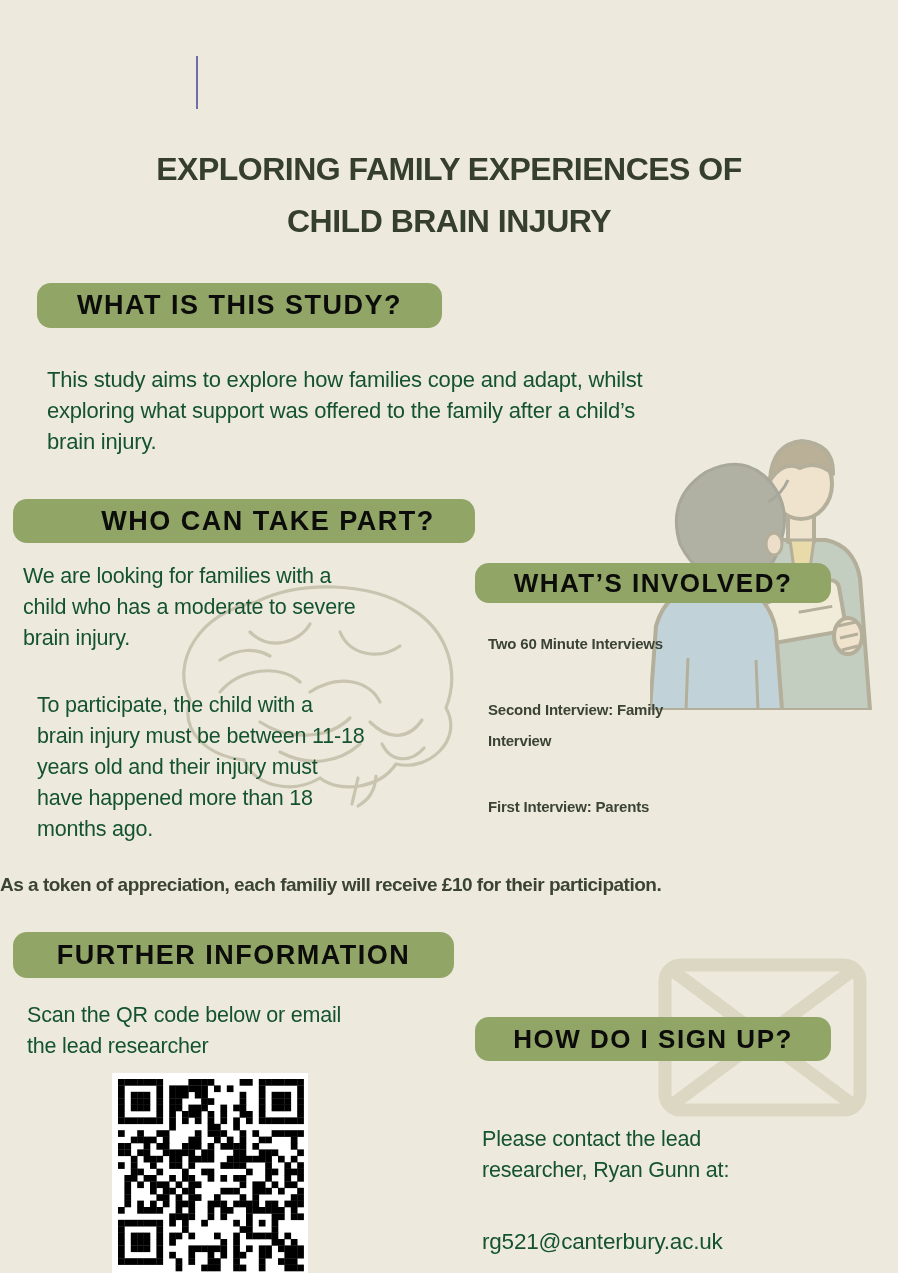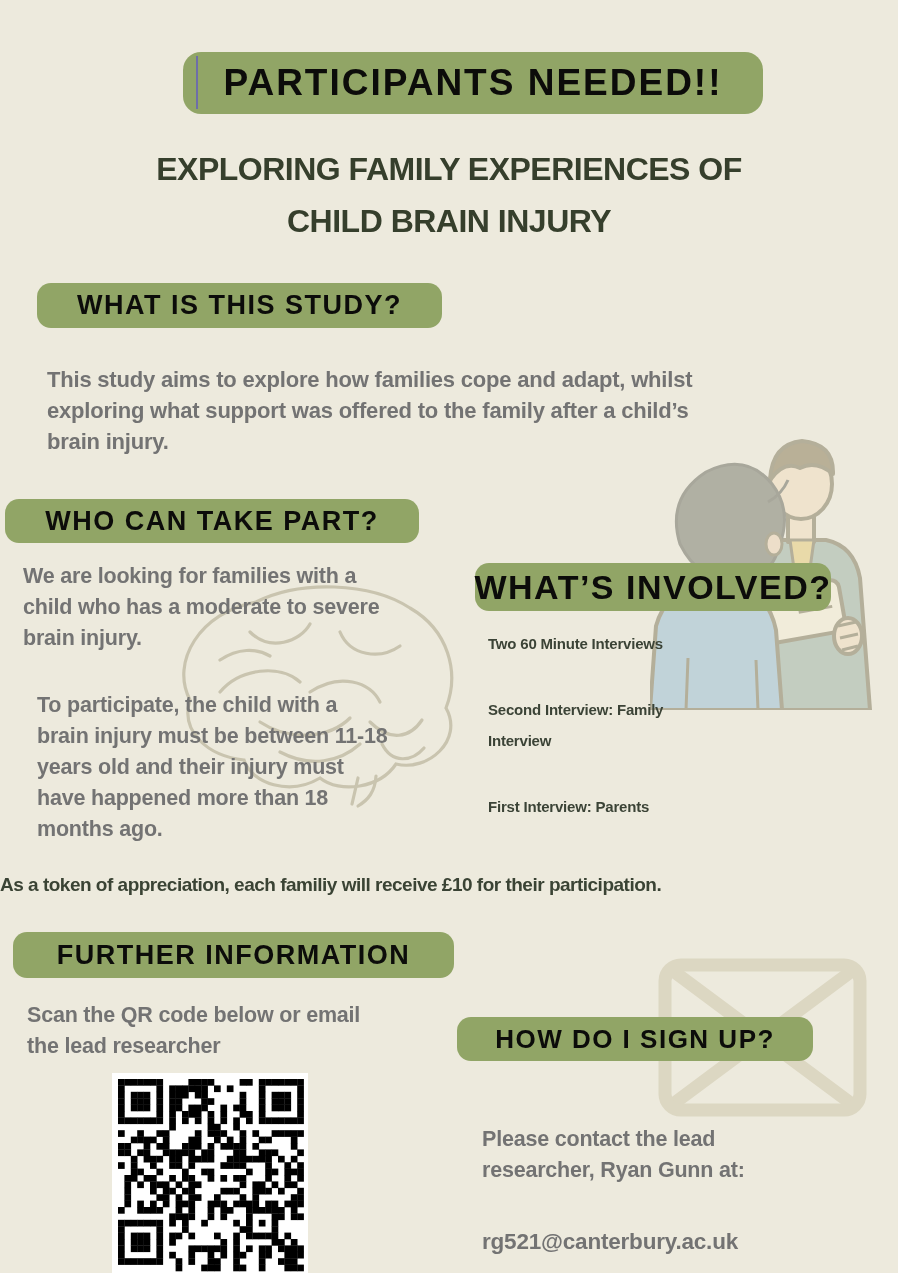--- a/index.html
+++ b/index.html
@@ -24,33 +24,33 @@
   .pill-title{
     left:183px;top:52px;width:580px;height:62px;
     font-size:37px;letter-spacing:2px;border-radius:18px;
   }
   .cursor-line{
     position:absolute;left:196px;top:56px;width:2px;height:53px;
     background:#6e6ea8;z-index:2;
   }
   .pill-section{font-size:27px;letter-spacing:1.5px;border-radius:14px;}
   .pill-study{left:37px;top:283px;width:405px;height:45px;}
-  .pill-who{left:5px;top:499px;width:414px;height:44px;}
-  .pill-involved{left:475px;top:563px;width:356px;height:48px;font-size:34px;}
+  .pill-who{left:13px;top:499px;width:414px;height:44px;padding-left:48px;}
+  .pill-involved{left:475px;top:563px;width:356px;height:40px;font-size:26px;}
   .pill-further{left:13px;top:932px;width:441px;height:46px;}
-  .pill-signup{left:457px;top:1017px;width:356px;height:44px;font-size:26px;}
+  .pill-signup{left:475px;top:1017px;width:356px;height:44px;font-size:26px;}
 
   .subtitle{
     position:absolute;top:143px;left:0;width:100%;
     text-align:center;color:#363f2c;font-weight:bold;
     font-size:32px;line-height:52px;white-space:pre-line;
     letter-spacing:-0.5px;
   }
   .body-text{
-    position:absolute;color:#737373;font-weight:bold;
+    position:absolute;color:#14532d;font-weight:normal;
     font-size:21.5px;line-height:31px;white-space:pre-line;
     letter-spacing:-0.2px;
   }
   .study-body{left:47px;top:364px;width:800px;font-size:22px;}
   .who-para1{left:23px;top:561px;width:460px;}
   .who-para2{left:37px;top:690px;width:460px;}
   .involved-list{position:absolute;left:488px;top:628px;width:330px;}
   .involved-item{
     color:#3b4336;font-weight:bold;font-size:15px;line-height:31px;
     margin-bottom:35px;white-space:pre-line;letter-spacing:-0.2px;
@@ -128,23 +128,20 @@
         </defs>
       <g clip-path="url(#envclip)" stroke="#dcd7c2" stroke-width="13" fill="none">
         <path d="M 10 10 L 205 155 M 205 10 L 10 155"></path>
       </g>
       <rect x="10" y="10" width="195" height="145" rx="16" fill="none" stroke="#dcd7c2" stroke-width="13"></rect>
     </svg>
   </div>
 
   <div class="layer-content">
 
-    <div class="pill pill-title">
-      <span>PARTICIPANTS NEEDED!!</span>
-    </div>
     <div class="cursor-line"></div>
 
     <div class="subtitle">EXPLORING FAMILY EXPERIENCES OF
 CHILD BRAIN INJURY</div>
 
     <div class="pill pill-section pill-study">
       <span>WHAT IS THIS STUDY?</span>
     </div>
     <div class="body-text study-body">This study aims to explore how families cope and adapt, whilst
 exploring what support was offered to the family after a child’s

